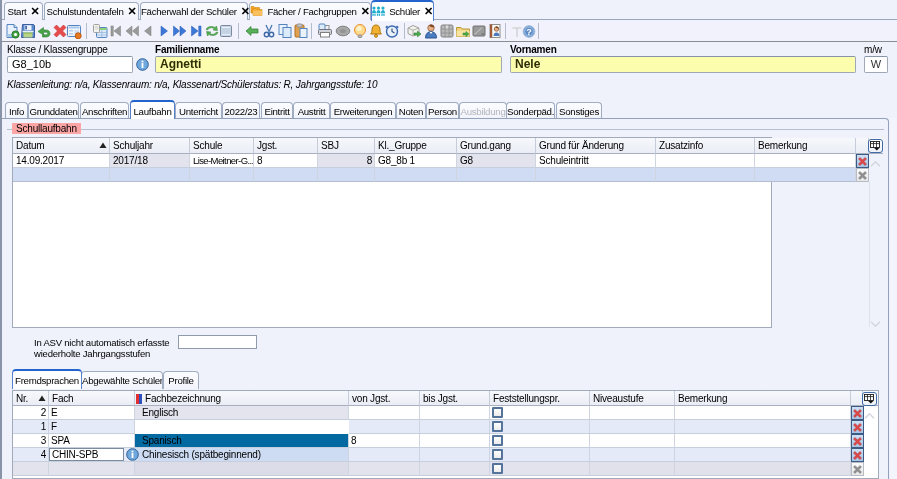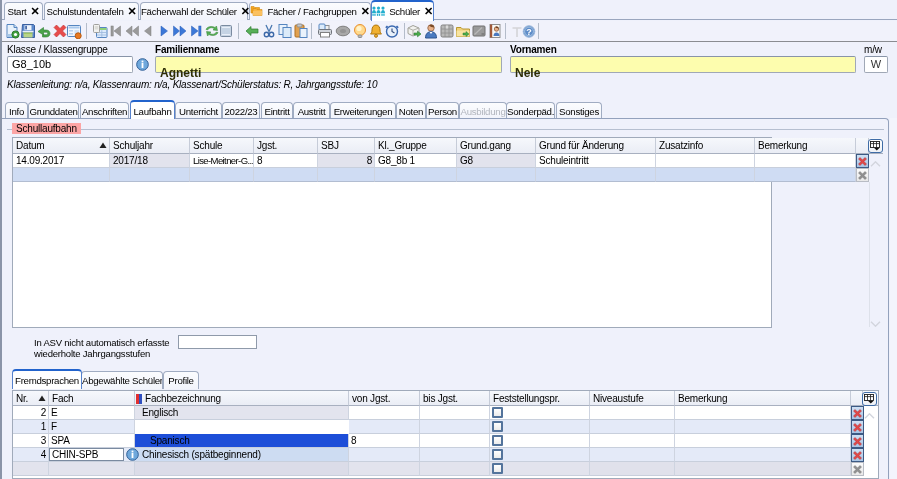--- a/index.html
+++ b/index.html
@@ -12,21 +12,21 @@
 .x { font-weight:bold; font-size:11px; margin-left:4px; }
 .dticon { display:inline-block; vertical-align:-2px; margin-right:4px; }
 
 #toolbar { position:absolute; left:0; top:21px; width:897px; height:21px; background:#f1f2fb; border-bottom:1px solid #8a8c91; }
 .tbi { position:absolute; top:2px; }
 .tbsep { position:absolute; top:2px; width:1px; height:16px; background:#b4bcca; }
 
 #formarea { position:absolute; left:0; top:42px; width:897px; height:55px; }
 .flabel { position:absolute; top:2px; white-space:nowrap; }
 .finput { position:absolute; top:14px; height:17px; border:1px solid #a0a8b6; border-top-color:#8894a8; border-radius:2px; background:#fff; padding:1px 4px 0 4px; font-size:11px; letter-spacing:0; }
-.yellow { background:#fdfdae; font-weight:bold; color:#2e2e05; font-size:12px; padding-top:9px; }
+.yellow { background:#fdfdae; font-weight:bold; color:#2e2e05; font-size:12px; padding-top:0px; }
 #fitalic { position:absolute; left:7px; top:37px; font-style:italic; white-space:nowrap; }
 
 .tabrow { position:absolute; height:22px; z-index:3; }
 .itab { font-size:9.7px; letter-spacing:-0.3px; position:absolute; top:6px; height:16px; border:1px solid #a0acc2; border-bottom:none; border-radius:4px 4px 0 0; background:linear-gradient(#fbfcfe,#f2f4fb); text-align:center; padding-top:3px; white-space:nowrap; overflow:hidden; z-index:1; }
 .itab.active { top:4px; height:19px; background:#fff; border:1px solid #5581cc; border-bottom:none; border-top:2px solid #2263cc; padding-top:4px; z-index:2; }
 #bottabs .itab { top:3px; height:18px; padding-top:3px; }
 #bottabs .itab.active { top:1px; height:20px; padding-top:4px; }
 .itab.disabled { color:#b2b6be; }
 
 #panel { position:absolute; left:0; top:118px; width:889px; height:361px; border-top:1px solid #93a1bc; border-right:1px solid #93a1bc; border-radius:0 4px 0 0; background:#eff1fb; }
@@ -381,21 +381,21 @@
 <div class="cell" style="left:407px; top:29px; width:70px; height:14px; background:#e4eaf8; padding-left:2px;"></div>
 <div class="cell" style="left:477px; top:29px; width:100px; height:14px; background:#e4eaf8; padding-left:2px;"></div>
 <div class="chk" style="left:479px; top:30px;"></div>
 <div class="cell" style="left:577px; top:29px; width:85px; height:14px; background:#e4eaf8;"></div>
 <div class="cell" style="left:662px; top:29px; width:176px; height:14px; background:#e4eaf8;"></div>
 <div class="xbtn" style="left:838px; top:29px; border:1px solid #3c5a84; background:linear-gradient(#cfe0f4,#a8c4e4);"><svg width="11" height="11" viewBox="0 0 11 11" style="margin-top:0.5px;">
           <path d="M1.5 3 L3 1.5 L5.5 4 L8 1.5 L9.5 3 L7 5.5 L9.5 8 L8 9.5 L5.5 7 L3 9.5 L1.5 8 L4 5.5 Z" fill="#e04848" stroke="#b03030" stroke-width="0.5"></path>
         </svg></div>
       <div class="cell" style="left:36px; top:43px; width:86px; height:14px; background:#fff; padding-left:2px;">SPA</div>
 <div class="cell num" style="left:0px; top:43px; width:36px; height:14px; background:#fff;">3</div>
-<div class="cell" style="left:122px; top:43px; width:214px; height:14px; background:#1d4ed8; padding-left:15px;">Spanisch</div>
+<div class="cell" style="left:122px; top:43px; width:214px; height:14px; background:#0369a1; padding-left:7px;">Spanisch</div>
 <div class="cell" style="left:336px; top:43px; width:71px; height:14px; background:#fff; padding-left:2px;">8</div>
 <div class="cell" style="left:407px; top:43px; width:70px; height:14px; background:#fff; padding-left:2px;"></div>
 <div class="cell" style="left:477px; top:43px; width:100px; height:14px; background:#fff; padding-left:2px;"></div>
 <div class="chk" style="left:479px; top:44px;"></div>
 <div class="cell" style="left:577px; top:43px; width:85px; height:14px; background:#fff;"></div>
 <div class="cell" style="left:662px; top:43px; width:176px; height:14px; background:#fff;"></div>
 <div class="xbtn" style="left:838px; top:43px; border:1px solid #3c5a84; background:linear-gradient(#cfe0f4,#a8c4e4);"><svg width="11" height="11" viewBox="0 0 11 11" style="margin-top:0.5px;">
           <path d="M1.5 3 L3 1.5 L5.5 4 L8 1.5 L9.5 3 L7 5.5 L9.5 8 L8 9.5 L5.5 7 L3 9.5 L1.5 8 L4 5.5 Z" fill="#e04848" stroke="#b03030" stroke-width="0.5"></path>
         </svg></div>
       <div class="cell" style="left:36px; top:57px; width:86px; height:14px; background:#e4eaf8; overflow:visible; padding:0; z-index:4;">

